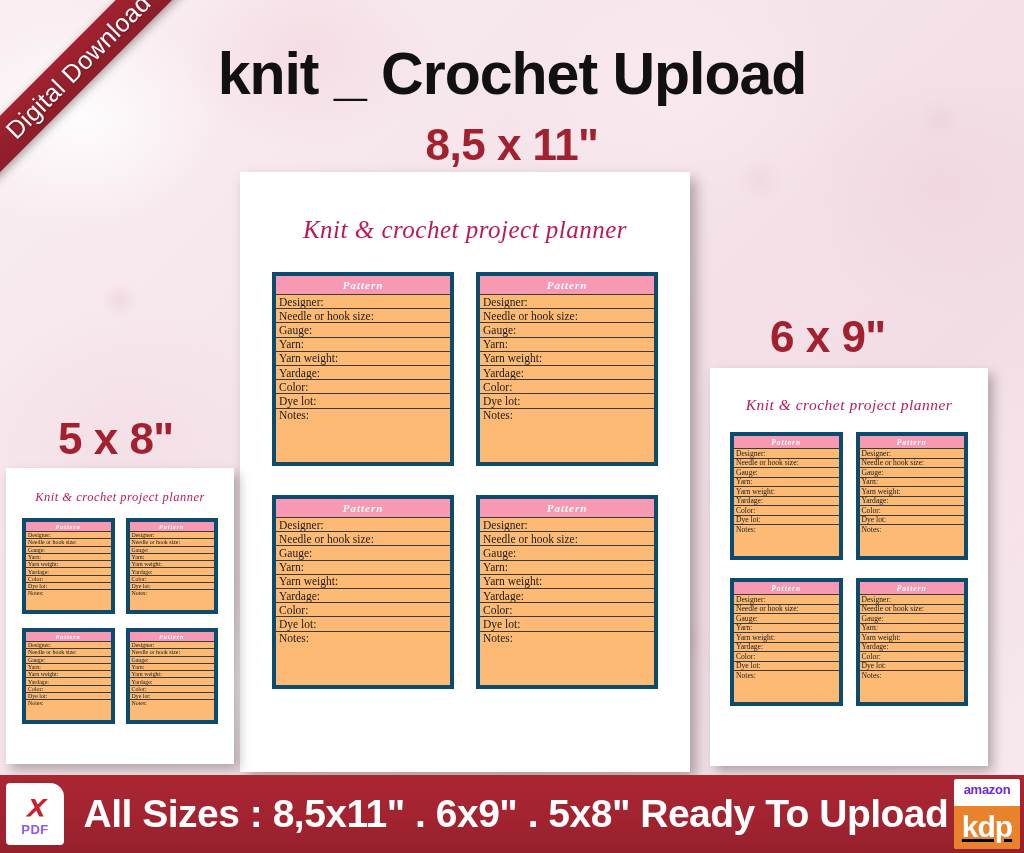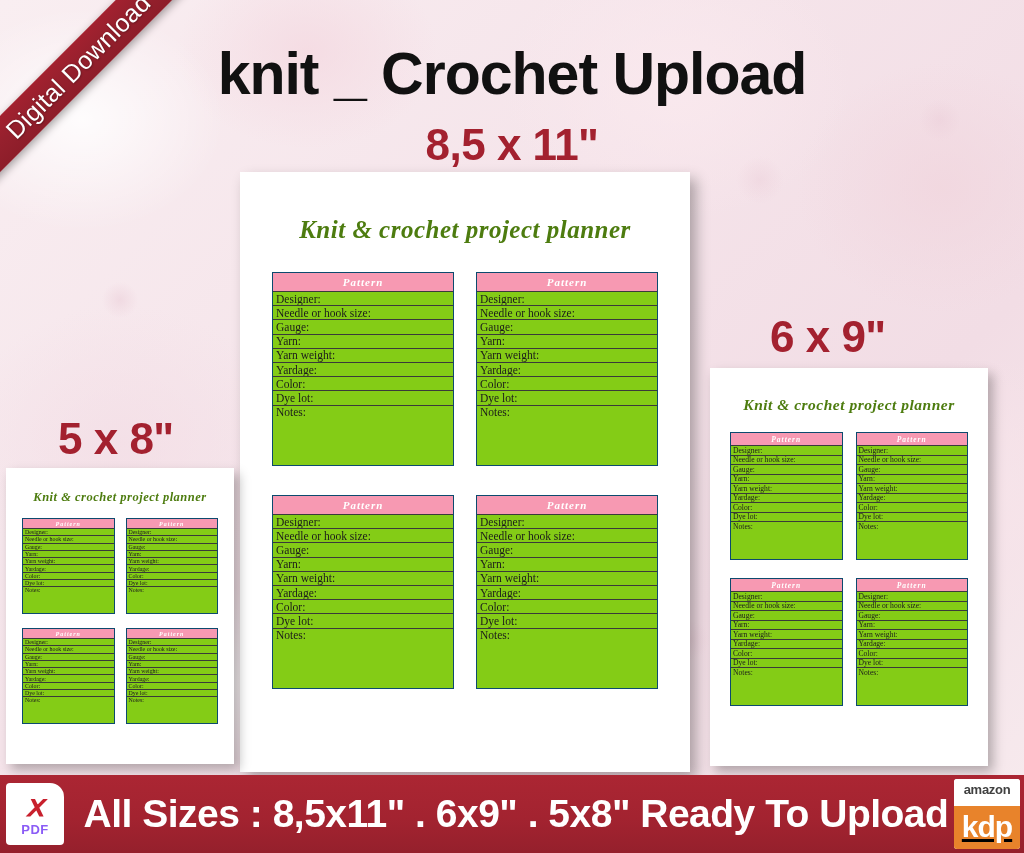--- a/index.html
+++ b/index.html
@@ -129,35 +129,35 @@
   }
   .planner-inner {
     width: 100%;
     height: 100%;
     display: flex;
     flex-direction: column;
   }
   .planner-title {
     font-family: "Liberation Serif", serif;
     font-style: italic;
-    font-weight: bold;
-    color: #4d7c0f;
+    font-weight: normal;
+    color: #be185d;
     text-align: center;
     white-space: nowrap;
     letter-spacing: 0.5px;
   }
   .card-grid {
     display: grid;
     grid-template-columns: 1fr 1fr;
   }
   .pattern-card {
     display: flex;
     flex-direction: column;
-    border: 1px solid #0c4a6e;
-    background: #84cc16;
+    border: 4px solid #0c4a6e;
+    background: #fdba74;
   }
   .card-header {
     background: #f799b2;
     color: #ffffff;
     text-align: center;
     font-family: "Liberation Serif", serif;
     font-style: italic;
     font-weight: bold;
     letter-spacing: 1px;
     border-bottom: 1px solid #3a3a3a;
@@ -280,21 +280,21 @@
     background: #ffffff;
     display: flex;
     flex-direction: column;
     align-items: center;
     justify-content: center;
     padding-top: 2px;
   }
   #kdp-badge .amazon-word {
     font-size: 13px;
     font-weight: bold;
-    color: #404040;
+    color: #6d28d9;
     line-height: 1;
     letter-spacing: -0.3px;
   }
   #kdp-badge .amazon-smile {
     width: 36px; height: 7px;
     overflow: hidden;
     margin-top: 1px;
   }
   #kdp-badge .kdp-part {
     flex: 1;

